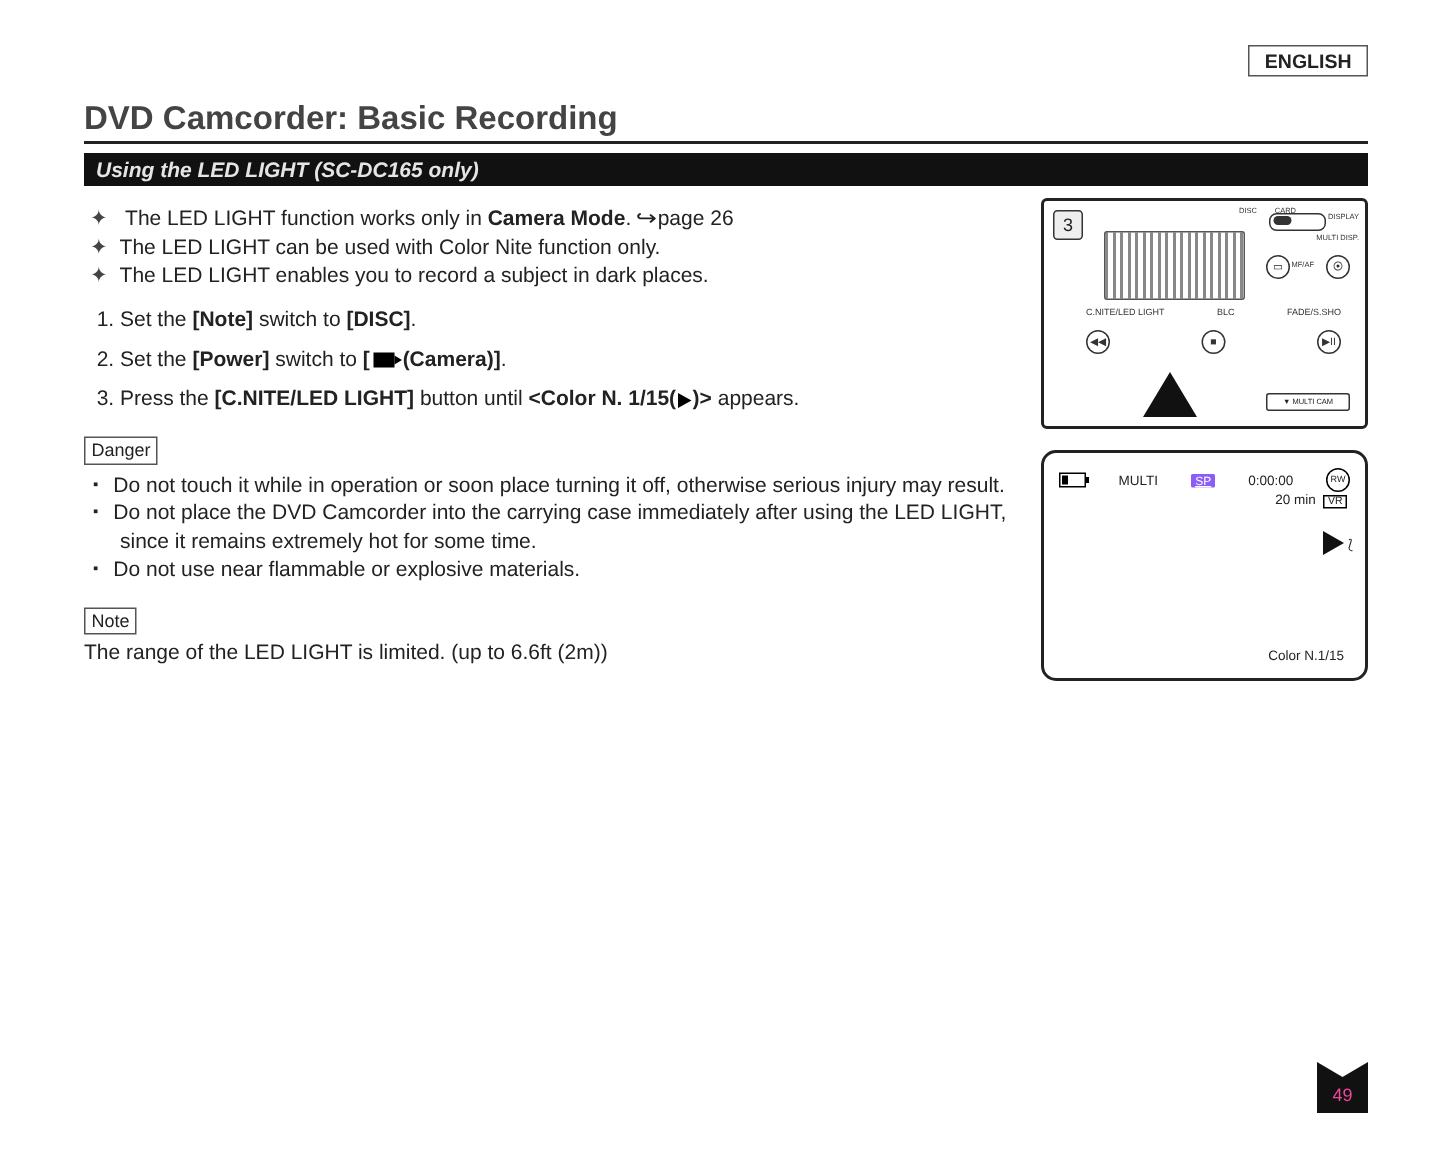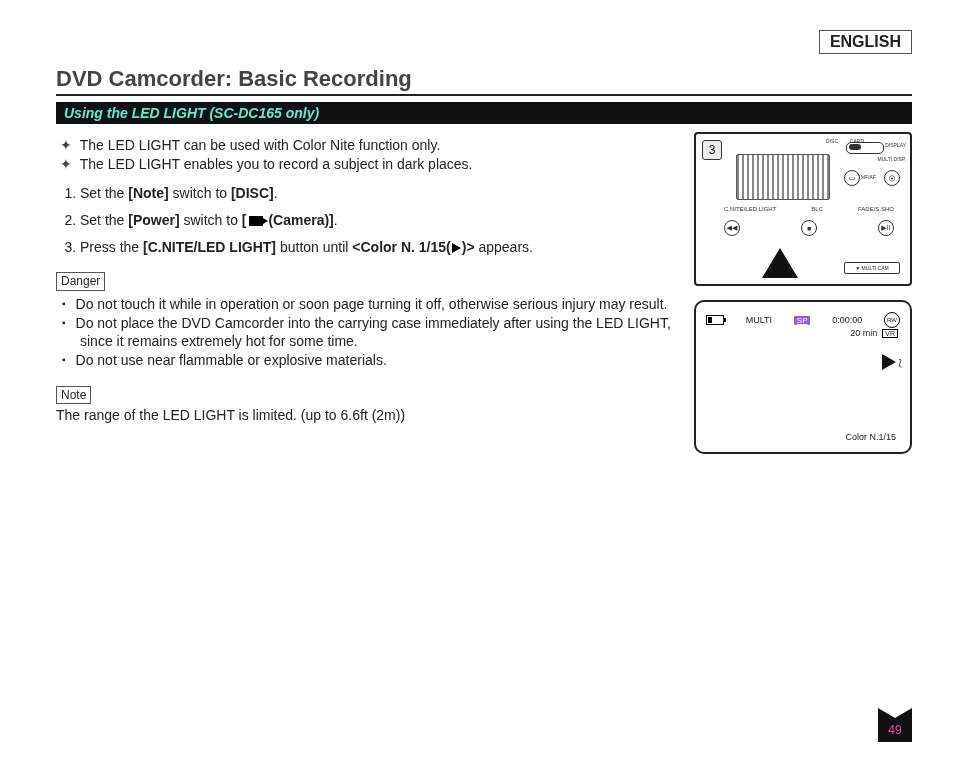--- a/index.html
+++ b/index.html
@@ -16,34 +16,34 @@
   .page {
     padding: 30px 42px 20px 56px;
     box-sizing: border-box;
   }
   .lang-box {
     position: absolute;
     top: 30px;
     right: 42px;
     border: 1px solid #555;
     padding: 2px 10px;
-    font-size: 16px;
+    font-size: 13px;
     font-weight: bold;
   }
   .title {
     font-size: 22px;
     font-weight: bold;
     color: #444;
     border-bottom: 2px solid #222;
     padding-bottom: 2px;
     margin-top: 36px;
   }
   .subtitle-bar {
     background: #111;
-    color: #5eead4;
+    color: #e5e5e5;
     font-weight: bold;
     font-style: italic;
     font-size: 14px;
     padding: 3px 8px;
     margin-top: 6px;
   }
   .content-row {
     display: flex;
     margin-top: 8px;
   }
@@ -276,39 +276,42 @@
 <div class="page">
   <div class="lang-box">ENGLISH</div>
 
   <div class="title">DVD Camcorder: Basic Recording</div>
   <div class="subtitle-bar">Using the LED LIGHT (SC-DC165 only)</div>
 
   <div class="content-row">
     <div class="text-col">
 
       <ul class="diamond">
+        <li>
+          <span>The LED LIGHT function works only in </span><b>Camera Mode</b><span>. </span><span class="arrow-ref">↪</span><span>page 26</span>
+        </li>
         <li><span>The LED LIGHT can be used with Color Nite function only.</span></li>
         <li><span>The LED LIGHT enables you to record a subject in dark places.</span></li>
       </ul>
 
       <ol class="steps">
         <li>
           <span>Set the </span><b>[Note]</b><span> switch to </span><b>[DISC]</b><span>.</span>
         </li>
         <li>
           <span>Set the </span><b>[Power]</b><span> switch to </span><b><span>[</span><span class="cam-icon"></span><span> (Camera)]</span></b><span>.</span>
         </li>
         <li>
           <span>Press the </span><b>[C.NITE/LED LIGHT]</b><span> button until </span><b><span>&lt;Color N. 1/15(</span><span class="light-inline"></span><span>)&gt;</span></b><span> appears.</span>
         </li>
       </ol>
 
       <div class="tag">Danger</div>
       <ul class="square">
-        <li>Do not touch it while in operation or soon page turning it off, otherwise serious injury may result.</li>
+        <li>Do not touch it while in operation or soon place turning it off, otherwise serious injury may result.</li>
         <li>Do not place the DVD Camcorder into the carrying case immediately after using the LED LIGHT, since it remains extremely hot for some time.</li>
         <li>Do not use near flammable or explosive materials.</li>
       </ul>
 
       <div class="tag">Note</div>
       <div>The range of the LED LIGHT is limited. (up to 6.6ft (2m))</div>
     </div>
 
     <div class="side-col">
       <div class="diagram">

